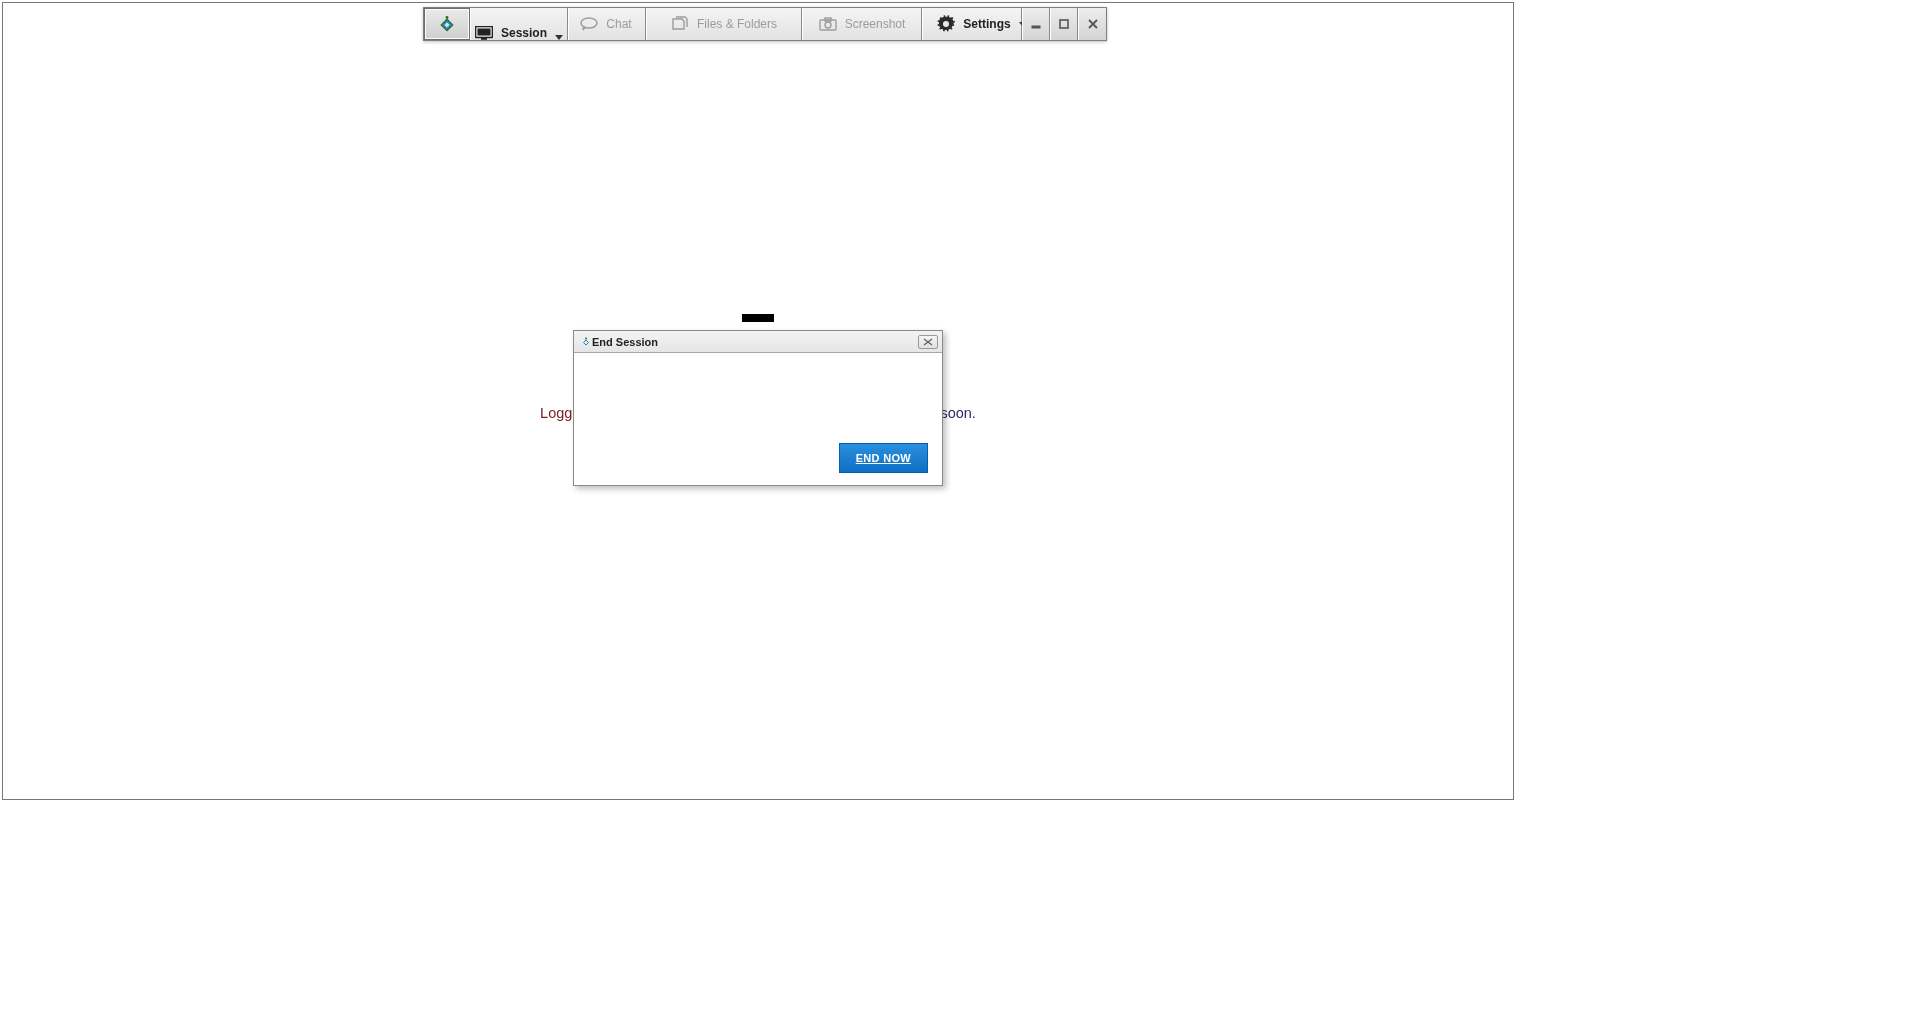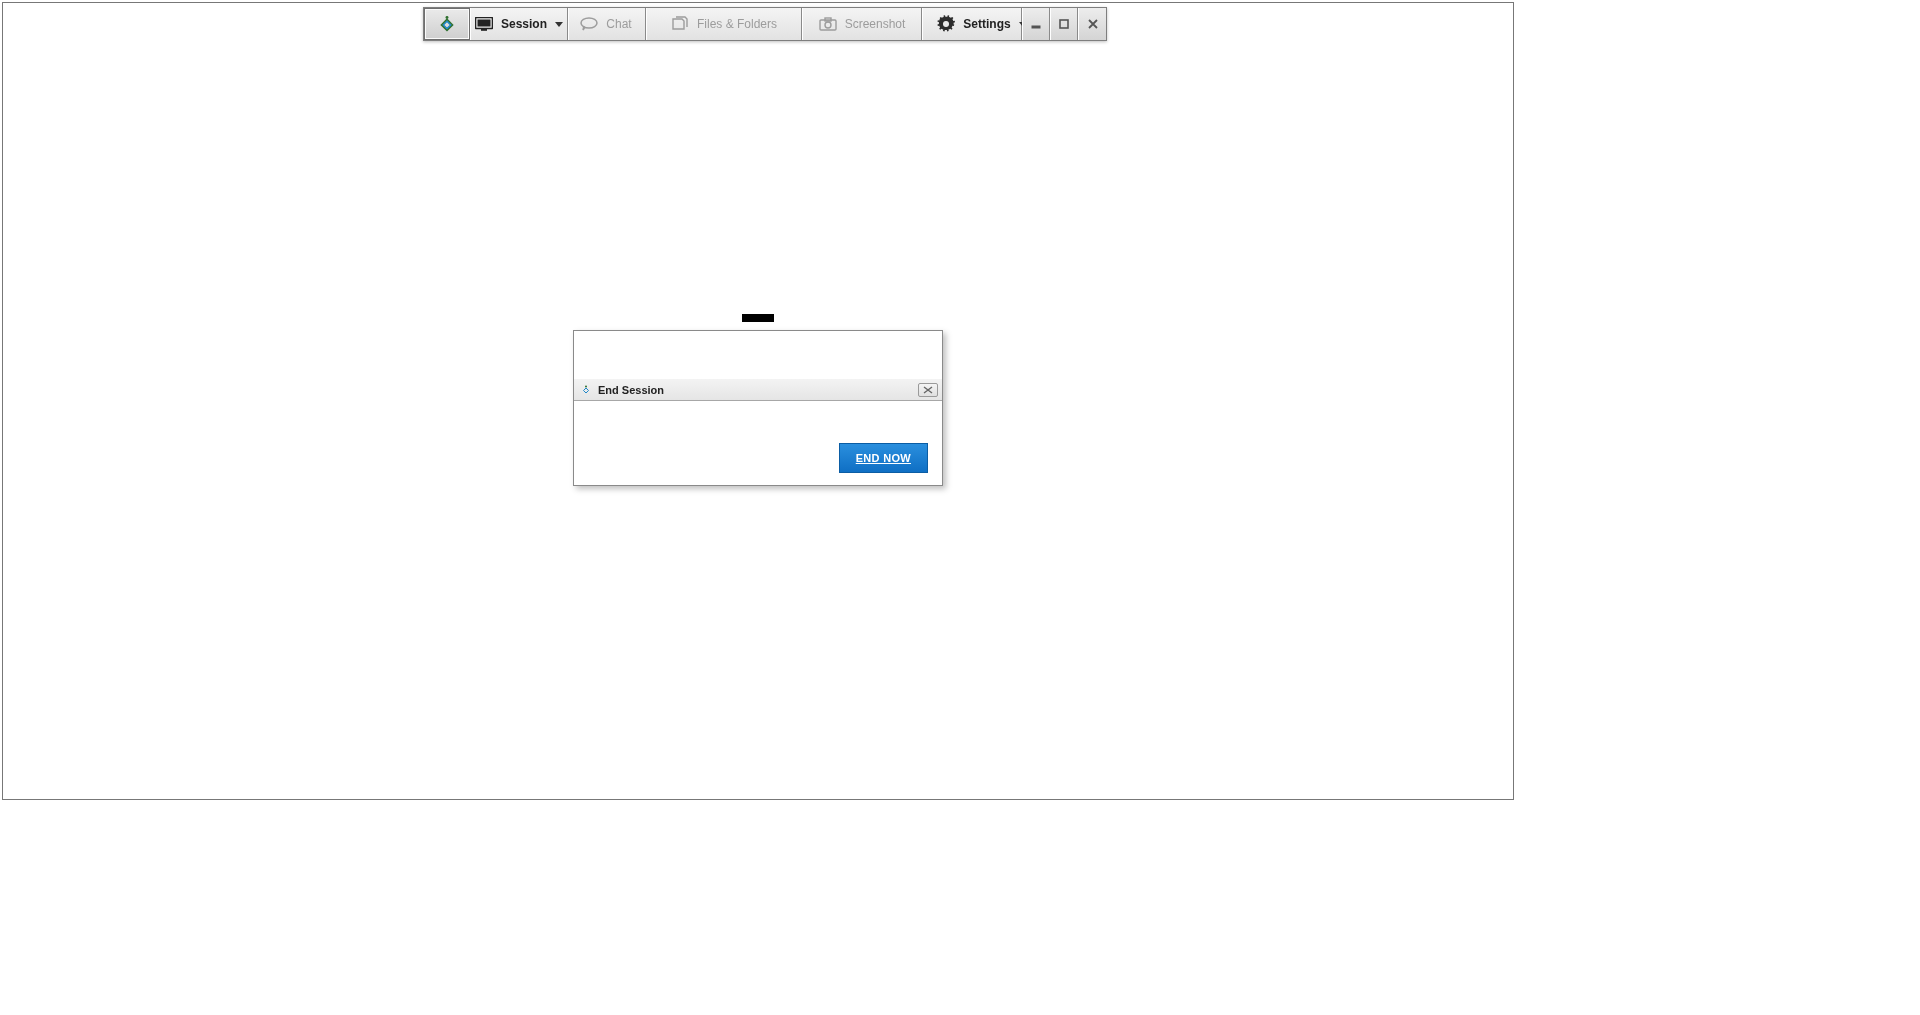--- a/index.html
+++ b/index.html
@@ -98,22 +98,20 @@
   .dlg-title {
     height: 22px;
     background: linear-gradient(#f3f3f3, #e5e5e5);
     border-bottom: 1px solid #a7a7a7;
     display: flex;
     align-items: center;
     font-size: 11px;
     font-weight: bold;
     color: #222;
     padding: 0 4px 0 6px;
-    gap: 6px;
-    margin-top: 48px;
   }
   .dlg-title .spacer { flex: 1; }
   .dlg-close {
     width: 20px; height: 14px;
     border: 1px solid #9a9a9a;
     background: linear-gradient(#f4f4f4,#e0e0e0);
     display:flex; align-items:center; justify-content:center;
     border-radius: 2px;
   }
   .dlg-body {
@@ -150,21 +148,21 @@
     <div class="tb-btn logo">
       <span class="ico">
         <svg width="22" height="22" viewBox="0 0 24 24">
           <circle cx="12" cy="5" r="1.6" fill="#2e6f2e"></circle>
           <path d="M12 7 l-6 6 l6 6 l6 -6 z" fill="none" stroke="#2e6f2e" stroke-width="1.8"></path>
           <path d="M12 9 l-4 4 l4 4 l4 -4 z" fill="none" stroke="#1c86c8" stroke-width="1.6"></path>
         </svg>
       </span>
     </div>
 
-    <div class="tb-btn bold" style="width:98px;">
+    <div class="tb-btn bold" style="width:98px;align-items:flex-end;">
       <span class="ico">
         <svg width="18" height="14" viewBox="0 0 18 14">
           <rect x="0.5" y="0.5" width="17" height="11" rx="1" fill="none" stroke="#222" stroke-width="1.6"></rect>
           <rect x="2.5" y="2.5" width="13" height="7" fill="#222"></rect>
           <rect x="6" y="12" width="6" height="1.8" fill="#222"></rect>
         </svg>
       </span>
       <span class="lbl">Session</span>
       <span class="tb-caret"></span>
     </div>
@@ -232,20 +230,25 @@
           </svg>
       </span>
     </div>
   </div>
 
   <div class="bg-content">
     <div class="bg-icon">
       <svg width="68" height="48" viewBox="0 0 68 48">
         <rect x="18" y="1" width="32" height="8" fill="#000"></rect>
       </svg>
+    </div>
+    <div class="bg-text">
+      <span class="left">Logg</span>
+      <span style="display:inline-block; width:360px;"></span>
+      <span class="right">soon.</span>
     </div>
   </div>
 
   <div class="dialog">
     <div class="dlg-title">
       <span class="ico">
         <svg width="12" height="12" viewBox="0 0 24 24">
           <circle cx="12" cy="5" r="2" fill="#2e6f2e"></circle>
           <path d="M12 8 l-5 5 l5 5 l5 -5 z" fill="none" stroke="#1c86c8" stroke-width="2"></path>
         </svg>

